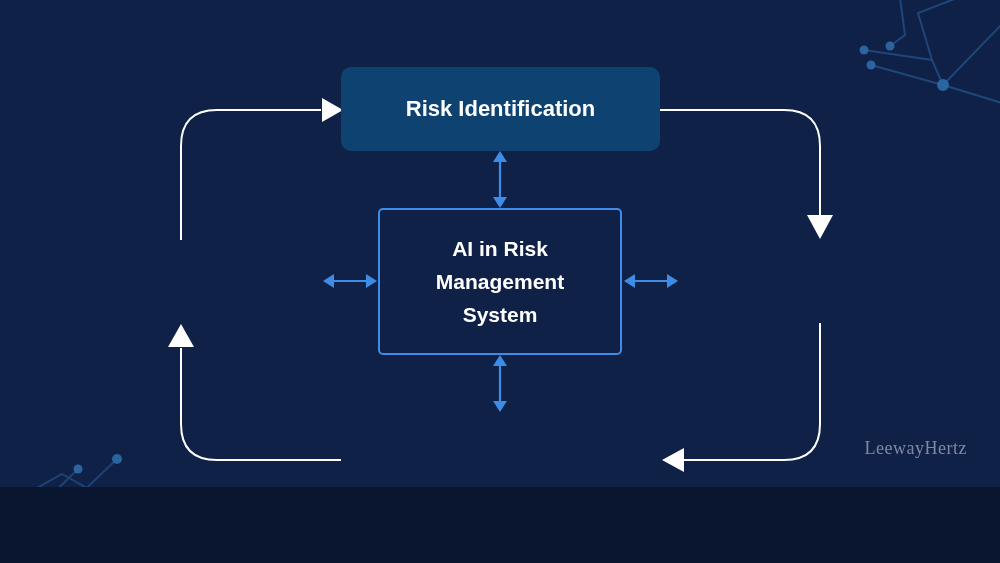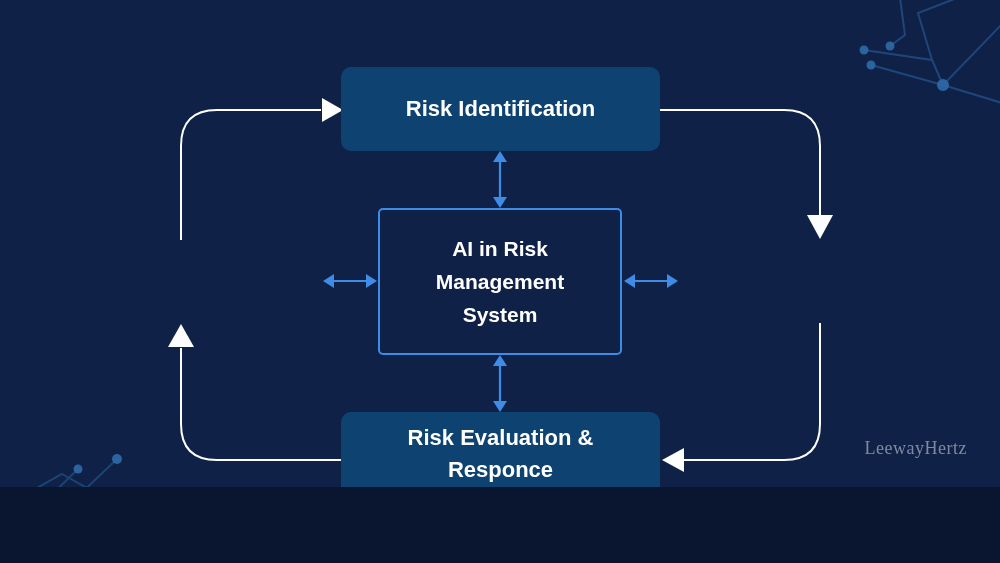--- a/index.html
+++ b/index.html
@@ -131,23 +131,20 @@
       <polygon points="635,274 635,288 624,281"></polygon>
       <polygon points="667,274 667,288 678,281"></polygon>
     </g>
   </svg>
 
   <div class="node node-top">
     <span class="node-label">Risk Identification</span>
   </div>
 
 
-  <div class="node node-bottom">
-    <span class="node-label wrap-narrow">Risk Evaluation &amp; Responce</span>
-  </div>
 
 
   <div class="node-center">
     <span class="node-label">AI in Risk Management System</span>
   </div>
 
   <div class="watermark">LeewayHertz</div>
 
 </div>
 

